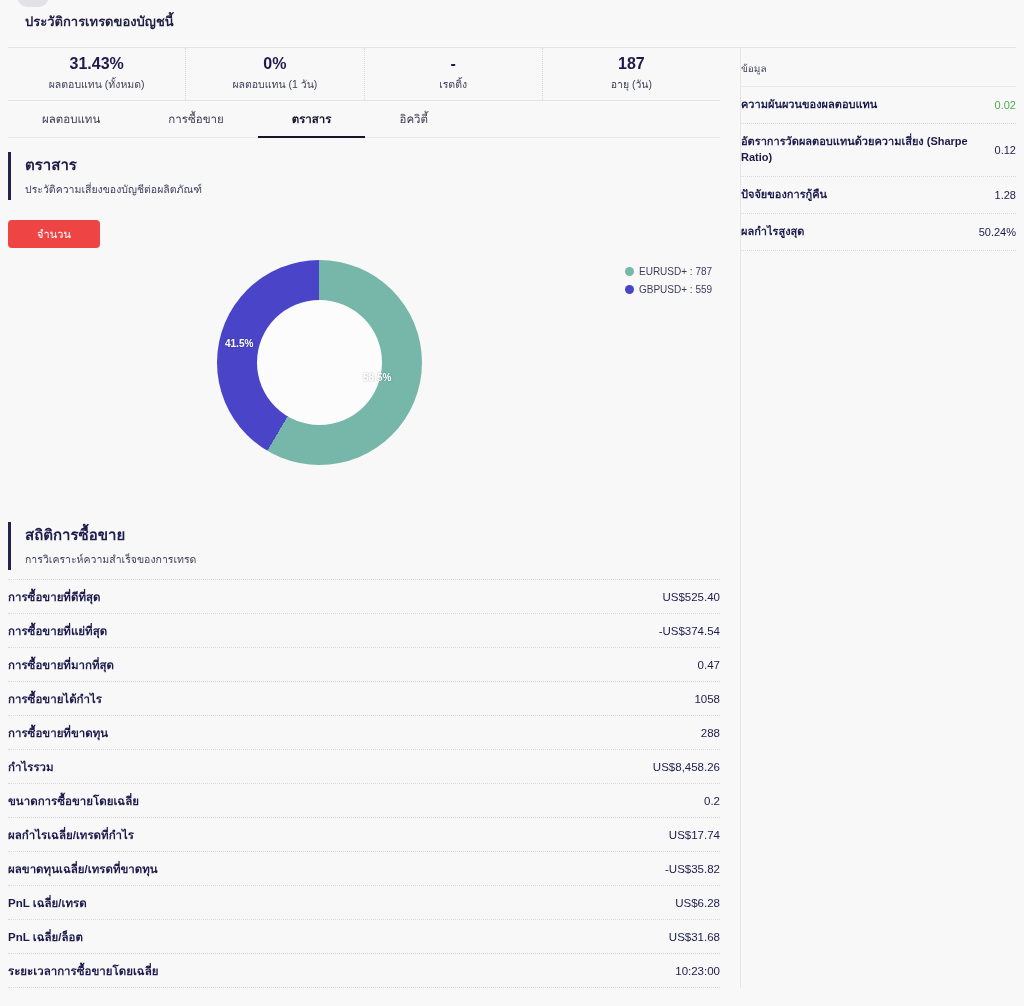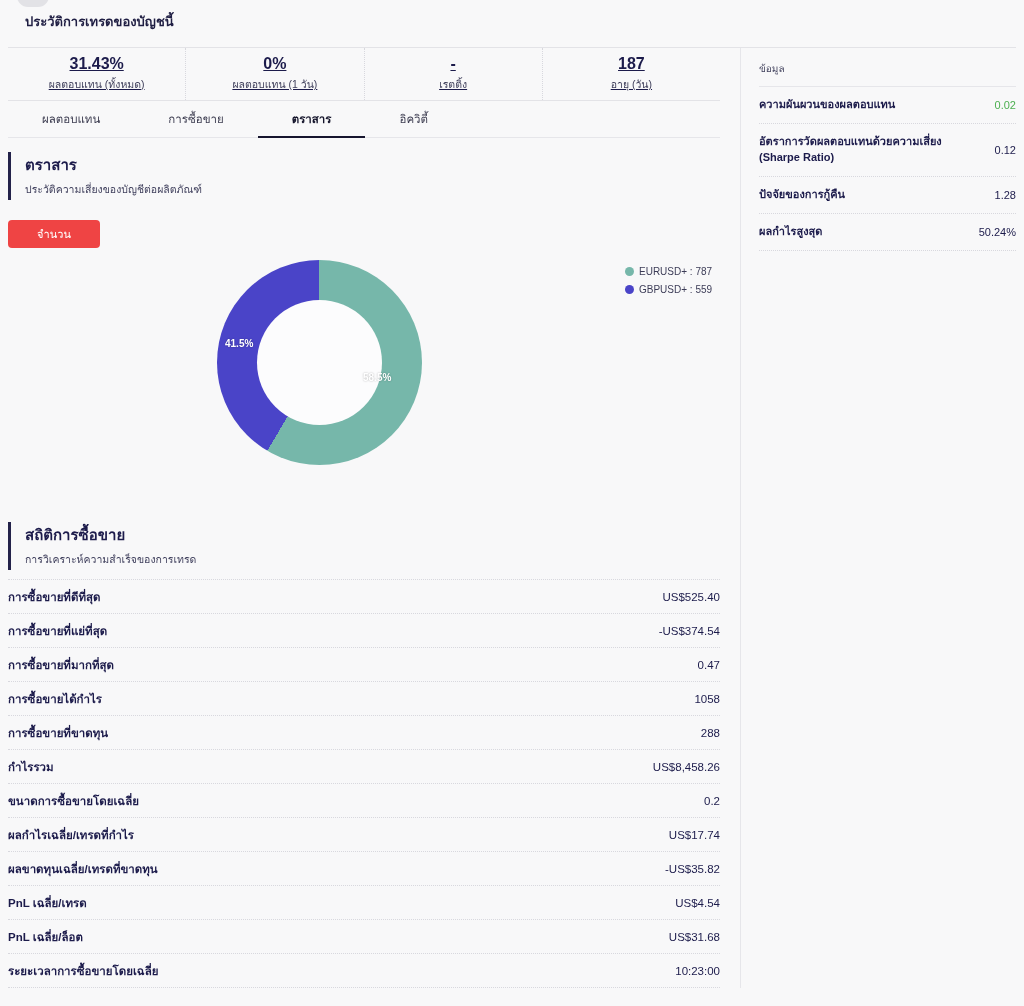--- a/index.html
+++ b/index.html
@@ -18,25 +18,25 @@
     background:#e2e2e6; color:#2e2e45;
     font-size:11px; font-weight:700;
     padding:4px 10px; border-radius:12px; line-height:14px;
   }
   .page-title { font-size:13px; font-weight:600; color:#1f1e43; padding:11px 0 15px 17px; }
   .hr { border-top:1px solid #e3e3e7; }
 
   
   .content { display:flex; align-items:stretch; }
   .main { width:712px; }
-  .sidebar { flex:1; border-left:1px solid #e6e6ea; margin-left:20px; padding-left:18px; }
+  .sidebar { flex:1; border-left:1px solid #e6e6ea; margin-left:20px; }
 
   
   .stats { display:flex; height:53px; border-bottom:1px solid #e3e3e7; }
-  .stat { flex:1; display:flex; flex-direction:column; align-items:center; justify-content:center; gap:3px;text-decoration:underline; }
+  .stat { flex:1; display:flex; flex-direction:column; align-items:center; justify-content:center; gap:3px; }
   .stat + .stat { border-left:1px dotted #d8d8de; }
   .stat-value { font-size:16px; font-weight:700; color:#1c1b4b; }
   .stat-label { font-size:10.5px; color:#3e3e5a; }
 
   
   .tabs { display:flex; border-bottom:1px solid #e6e6ea; height:37px; }
   .tab { padding:0 34px; display:flex; align-items:center; font-size:11.5px; color:#3c3c50; cursor:pointer; }
   .tab.active { font-weight:700; color:#14142b; border-bottom:2px solid #16152e; margin-bottom:-1px; }
 
   
@@ -184,21 +184,21 @@
           <div class="row">
             <span class="row-label">ผลกำไรเฉลี่ย/เทรดที่กำไร</span>
             <span class="row-value">US$17.74</span>
           </div>
           <div class="row">
             <span class="row-label">ผลขาดทุนเฉลี่ย/เทรดที่ขาดทุน</span>
             <span class="row-value">-US$35.82</span>
           </div>
           <div class="row">
             <span class="row-label">PnL เฉลี่ย/เทรด</span>
-            <span class="row-value">US$4.54</span>
+            <span class="row-value">US$6.28</span>
           </div>
           <div class="row">
             <span class="row-label">PnL เฉลี่ย/ล็อต</span>
             <span class="row-value">US$31.68</span>
           </div>
           <div class="row">
             <span class="row-label">ระยะเวลาการซื้อขายโดยเฉลี่ย</span>
             <span class="row-value">10:23:00</span>
           </div>
         </div>

